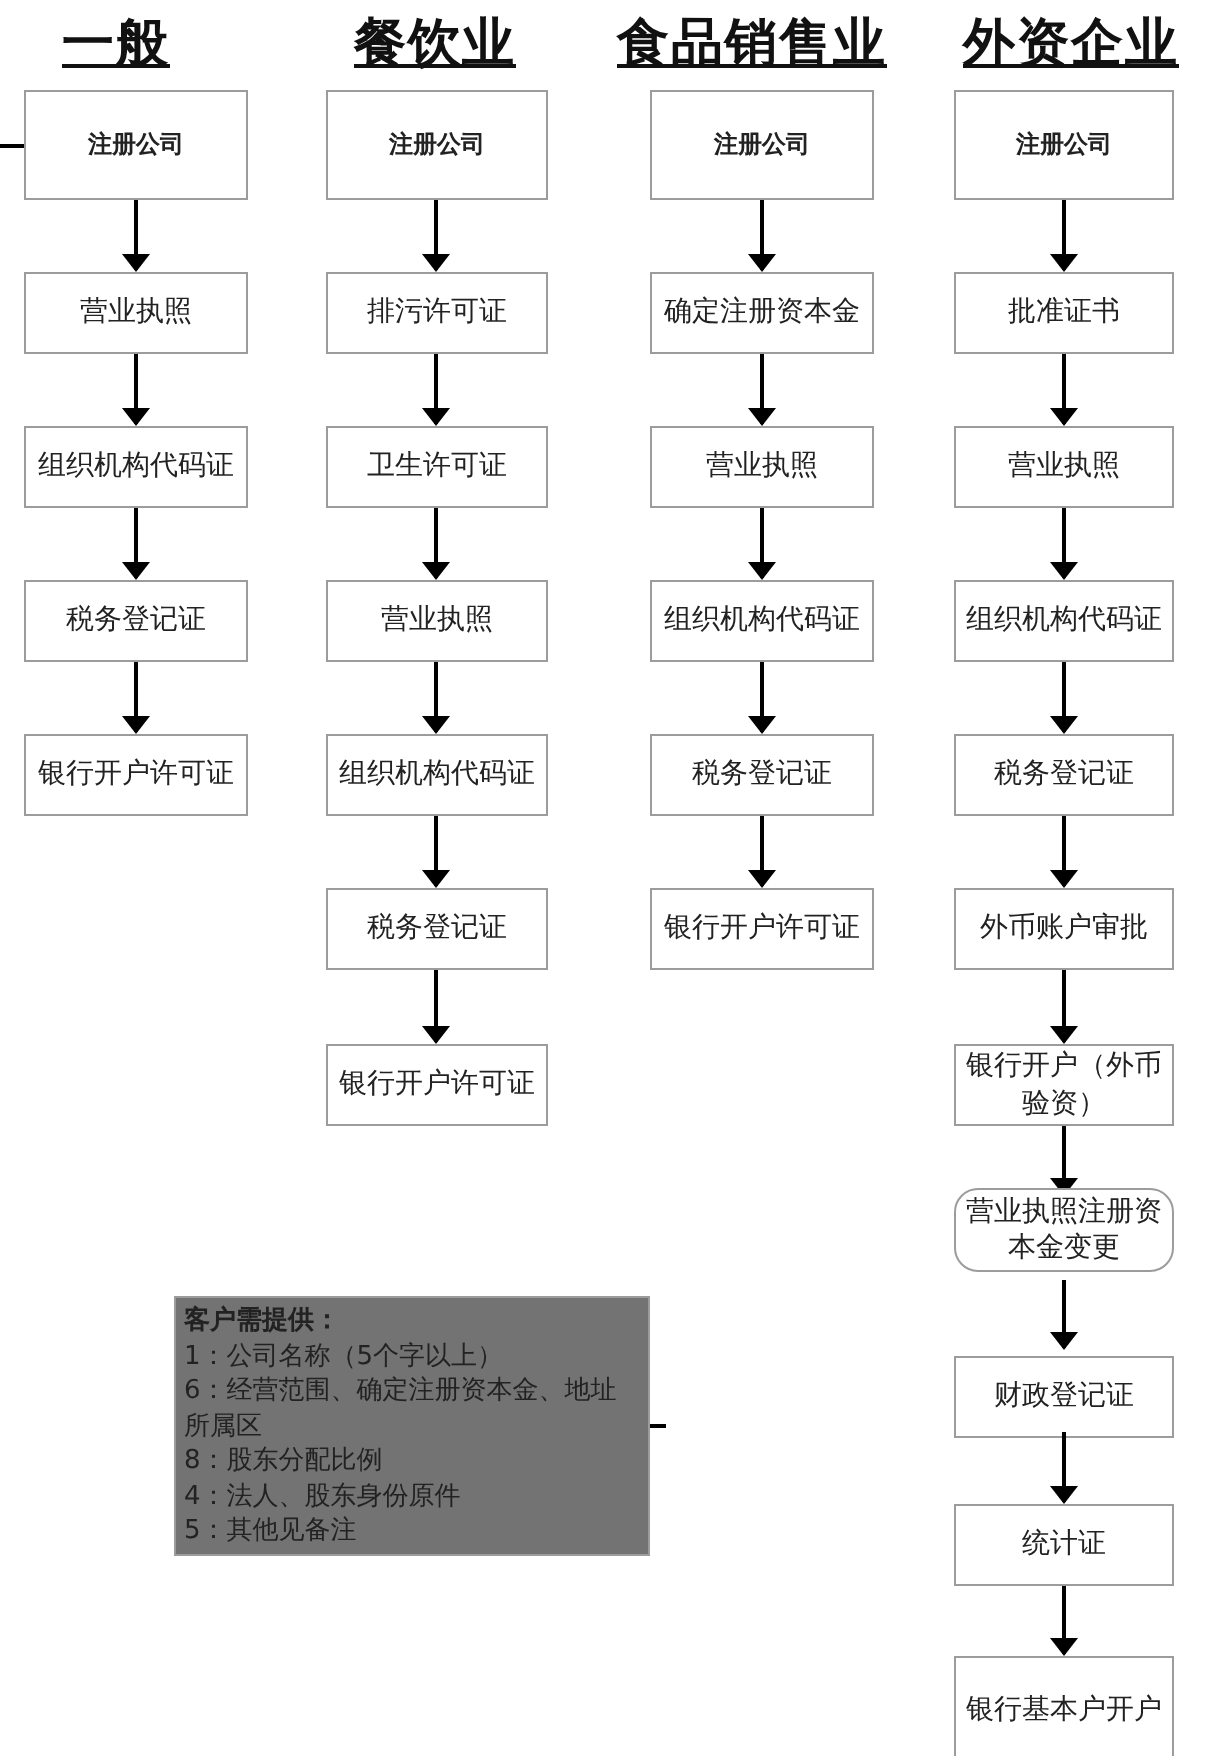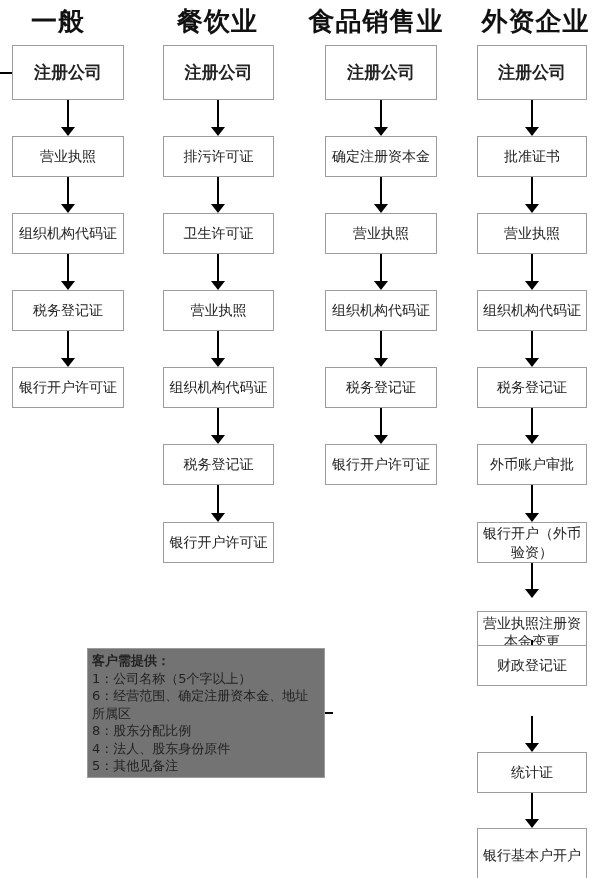--- a/index.html
+++ b/index.html
@@ -9,29 +9,29 @@
     --title:#111111;
     --arrow:#000000;
   }
   html,body{margin:0;padding:0;background:#fff;}
   .canvas{
     position:relative;width:605px;height:878px;background:var(--bg);
     font-family:"DejaVu Sans",sans-serif;overflow:hidden;
   }
   .col-title{
     position:absolute;top:4px;font-size:26px;font-weight:bold;color:var(--title);
-    text-align:center;white-space:nowrap;letter-spacing:1px;
+    text-align:center;white-space:nowrap;letter-spacing:1px;text-decoration:underline;
   }
   .box{
     position:absolute;border:1px solid var(--border);background:#fff;
     display:flex;align-items:center;justify-content:center;
     text-align:center;font-size:14px;color:var(--text);line-height:1.3;
     padding:0 2px;box-sizing:border-box;
   }
-  .box.head{font-weight:bold;font-size:17px;}
+  .box.head{font-weight:bold;font-size:12px;}
   .arrow{position:absolute;width:0;border-left:2px solid var(--arrow);}
   .arrow::after{
     content:"";position:absolute;left:-8px;bottom:-1px;width:0;height:0;
     border-left:7px solid transparent;border-right:7px solid transparent;
     border-top:9px solid var(--arrow);
   }
   .stub{position:absolute;height:2px;background:var(--arrow);}
   .note{
     position:absolute;left:87px;top:648px;width:238px;height:130px;
     border:1px solid var(--border);box-sizing:border-box;background:#737373;
@@ -44,22 +44,22 @@
   .c3{left:325px;width:112px;} .ac3{left:380px;}
   .c4{left:477px;width:110px;} .ac4{left:531px;}
   
   .rA{top:45px;height:55px;}
   .rB{top:136px;height:41px;}
   .rC{top:213px;height:41px;}
   .rD{top:290px;height:41px;}
   .rE{top:367px;height:41px;}
   .rF{top:444px;height:41px;}
   .rG{top:522px;height:41px;}
-  .rH{top:611px;height:42px;}
-  .rI{top:645px;height:41px;}
+  .rH{top:594px;height:42px;border-radius:12px;}
+  .rI{top:678px;height:41px;}
   .rJ{top:752px;height:41px;}
   .rK{top:828px;height:55px;}
   
   .gAB{top:100px;height:35px;}
   .gBC{top:177px;height:35px;}
   .gCD{top:254px;height:35px;}
   .gDE{top:331px;height:35px;}
   .gEF{top:408px;height:35px;}
   .gFG{top:485px;height:36px;}
   .gGH{top:563px;height:34px;}

